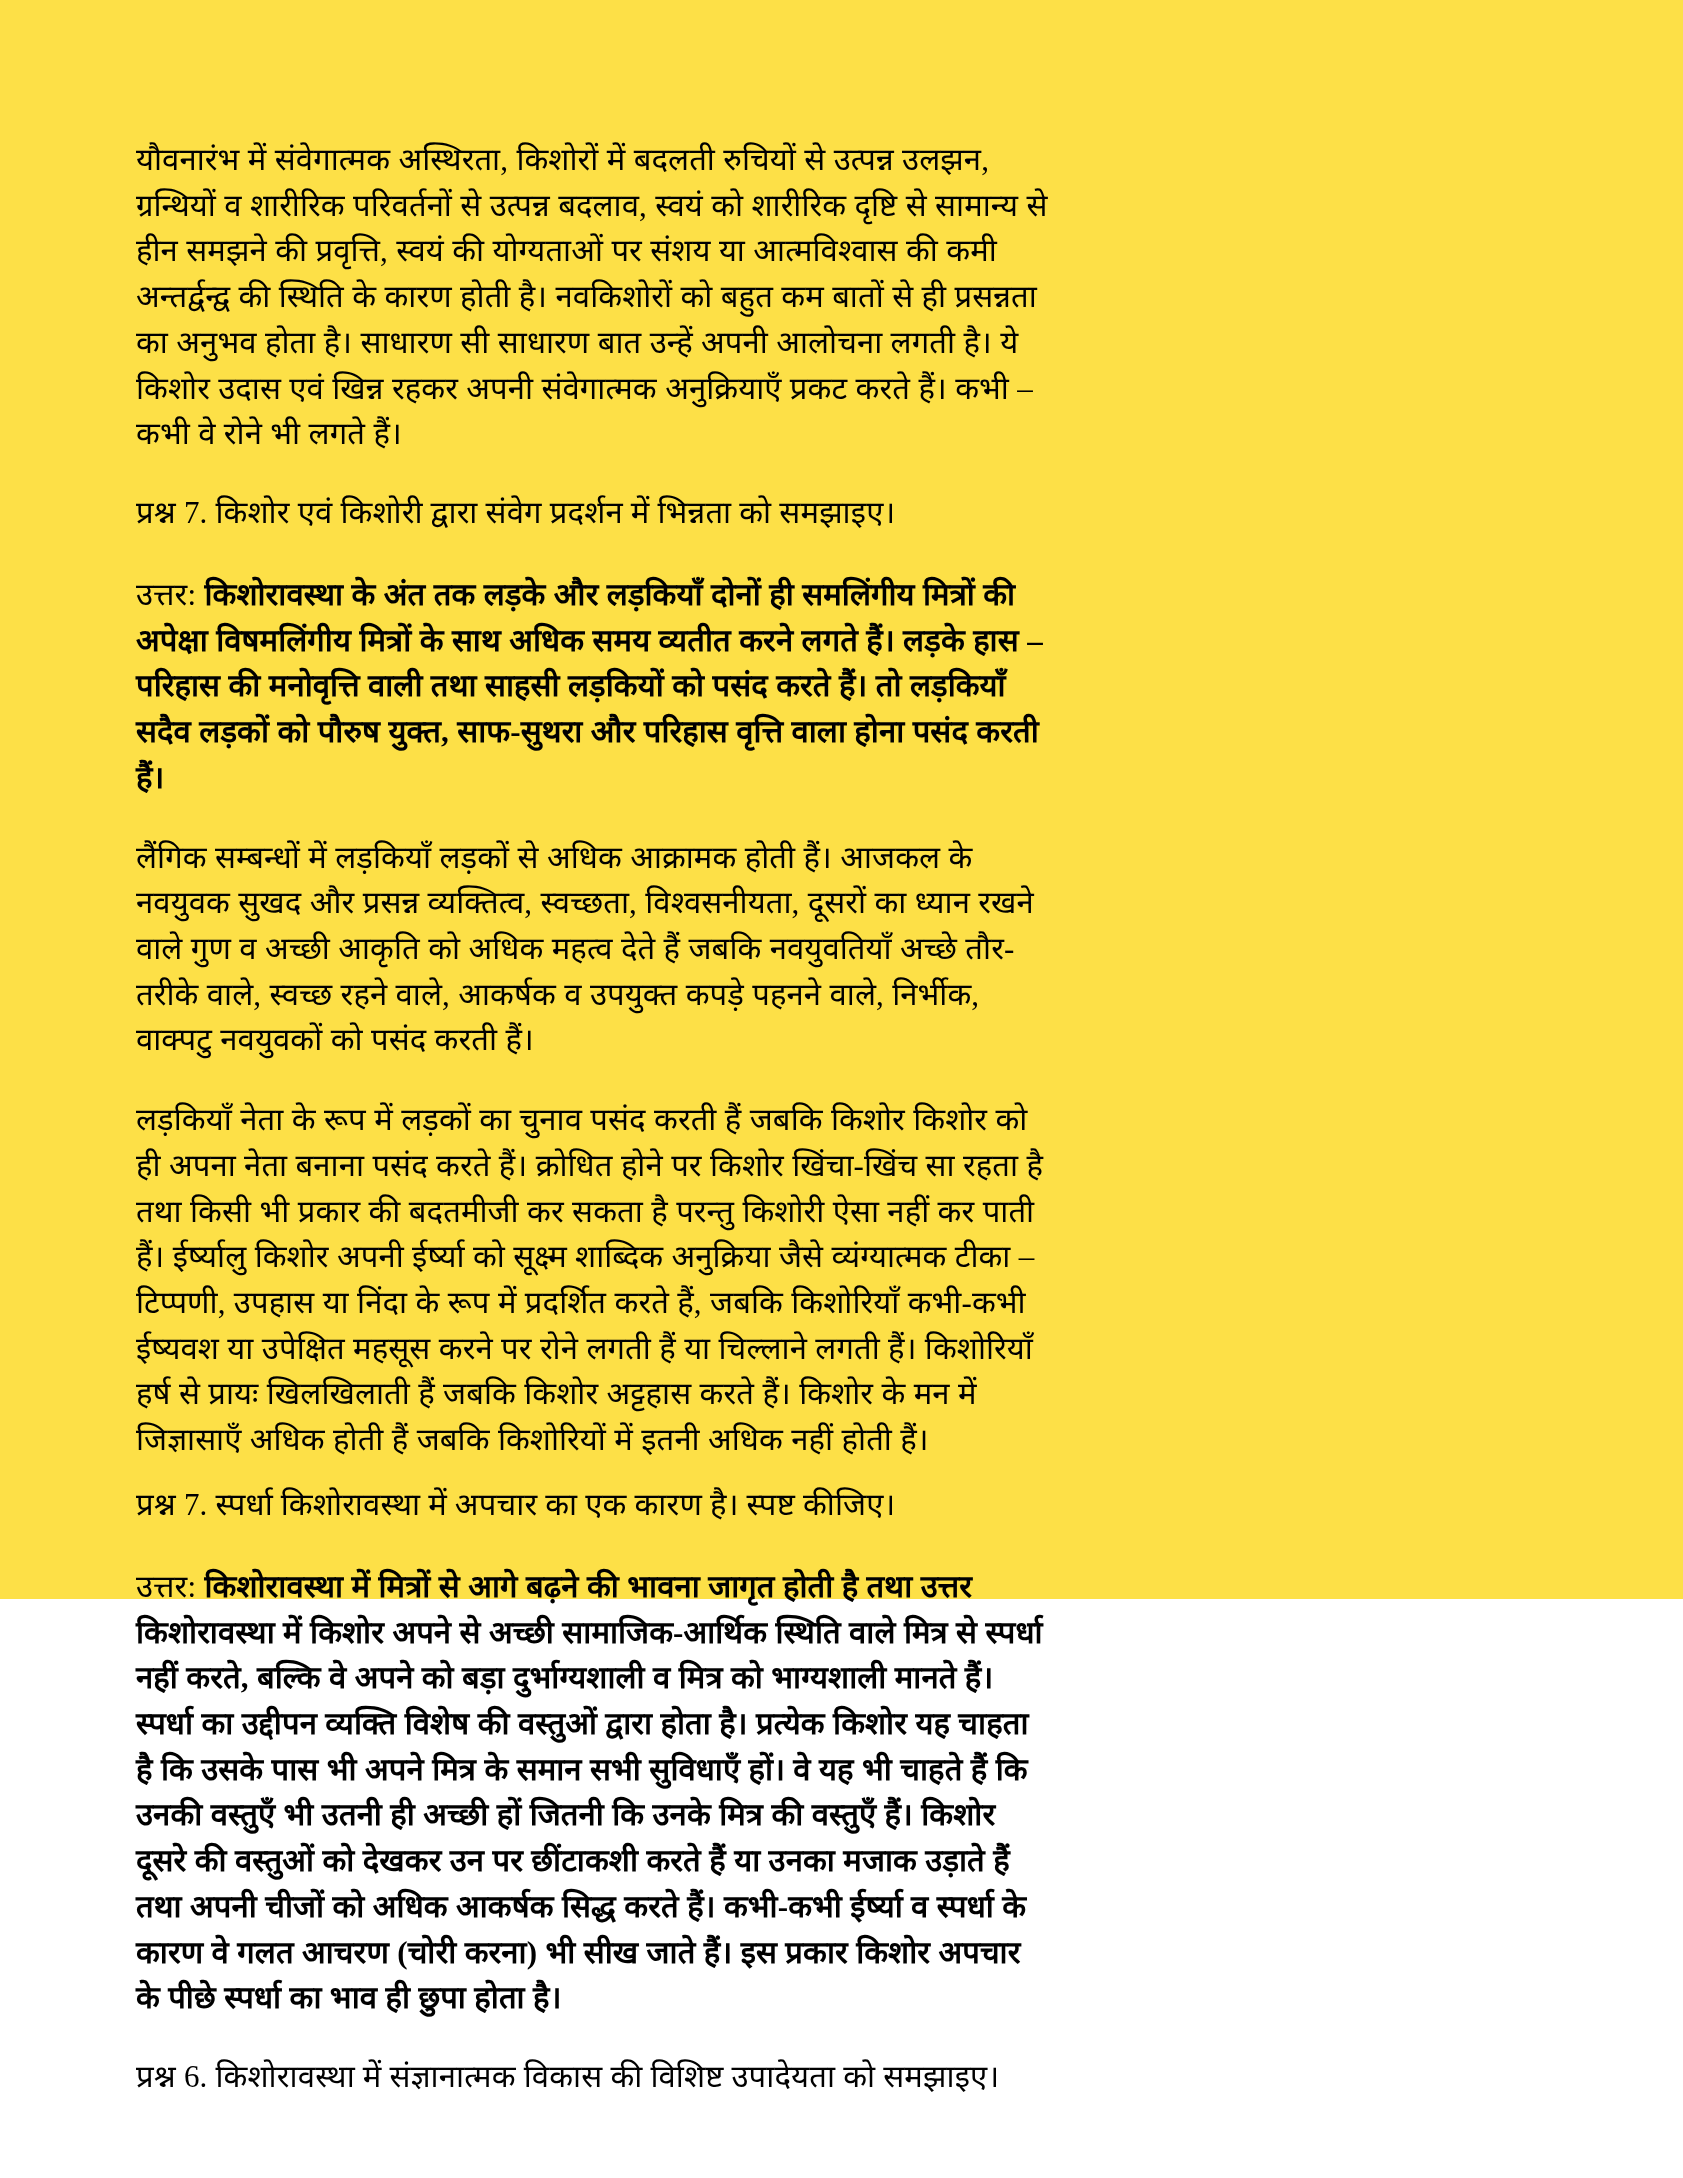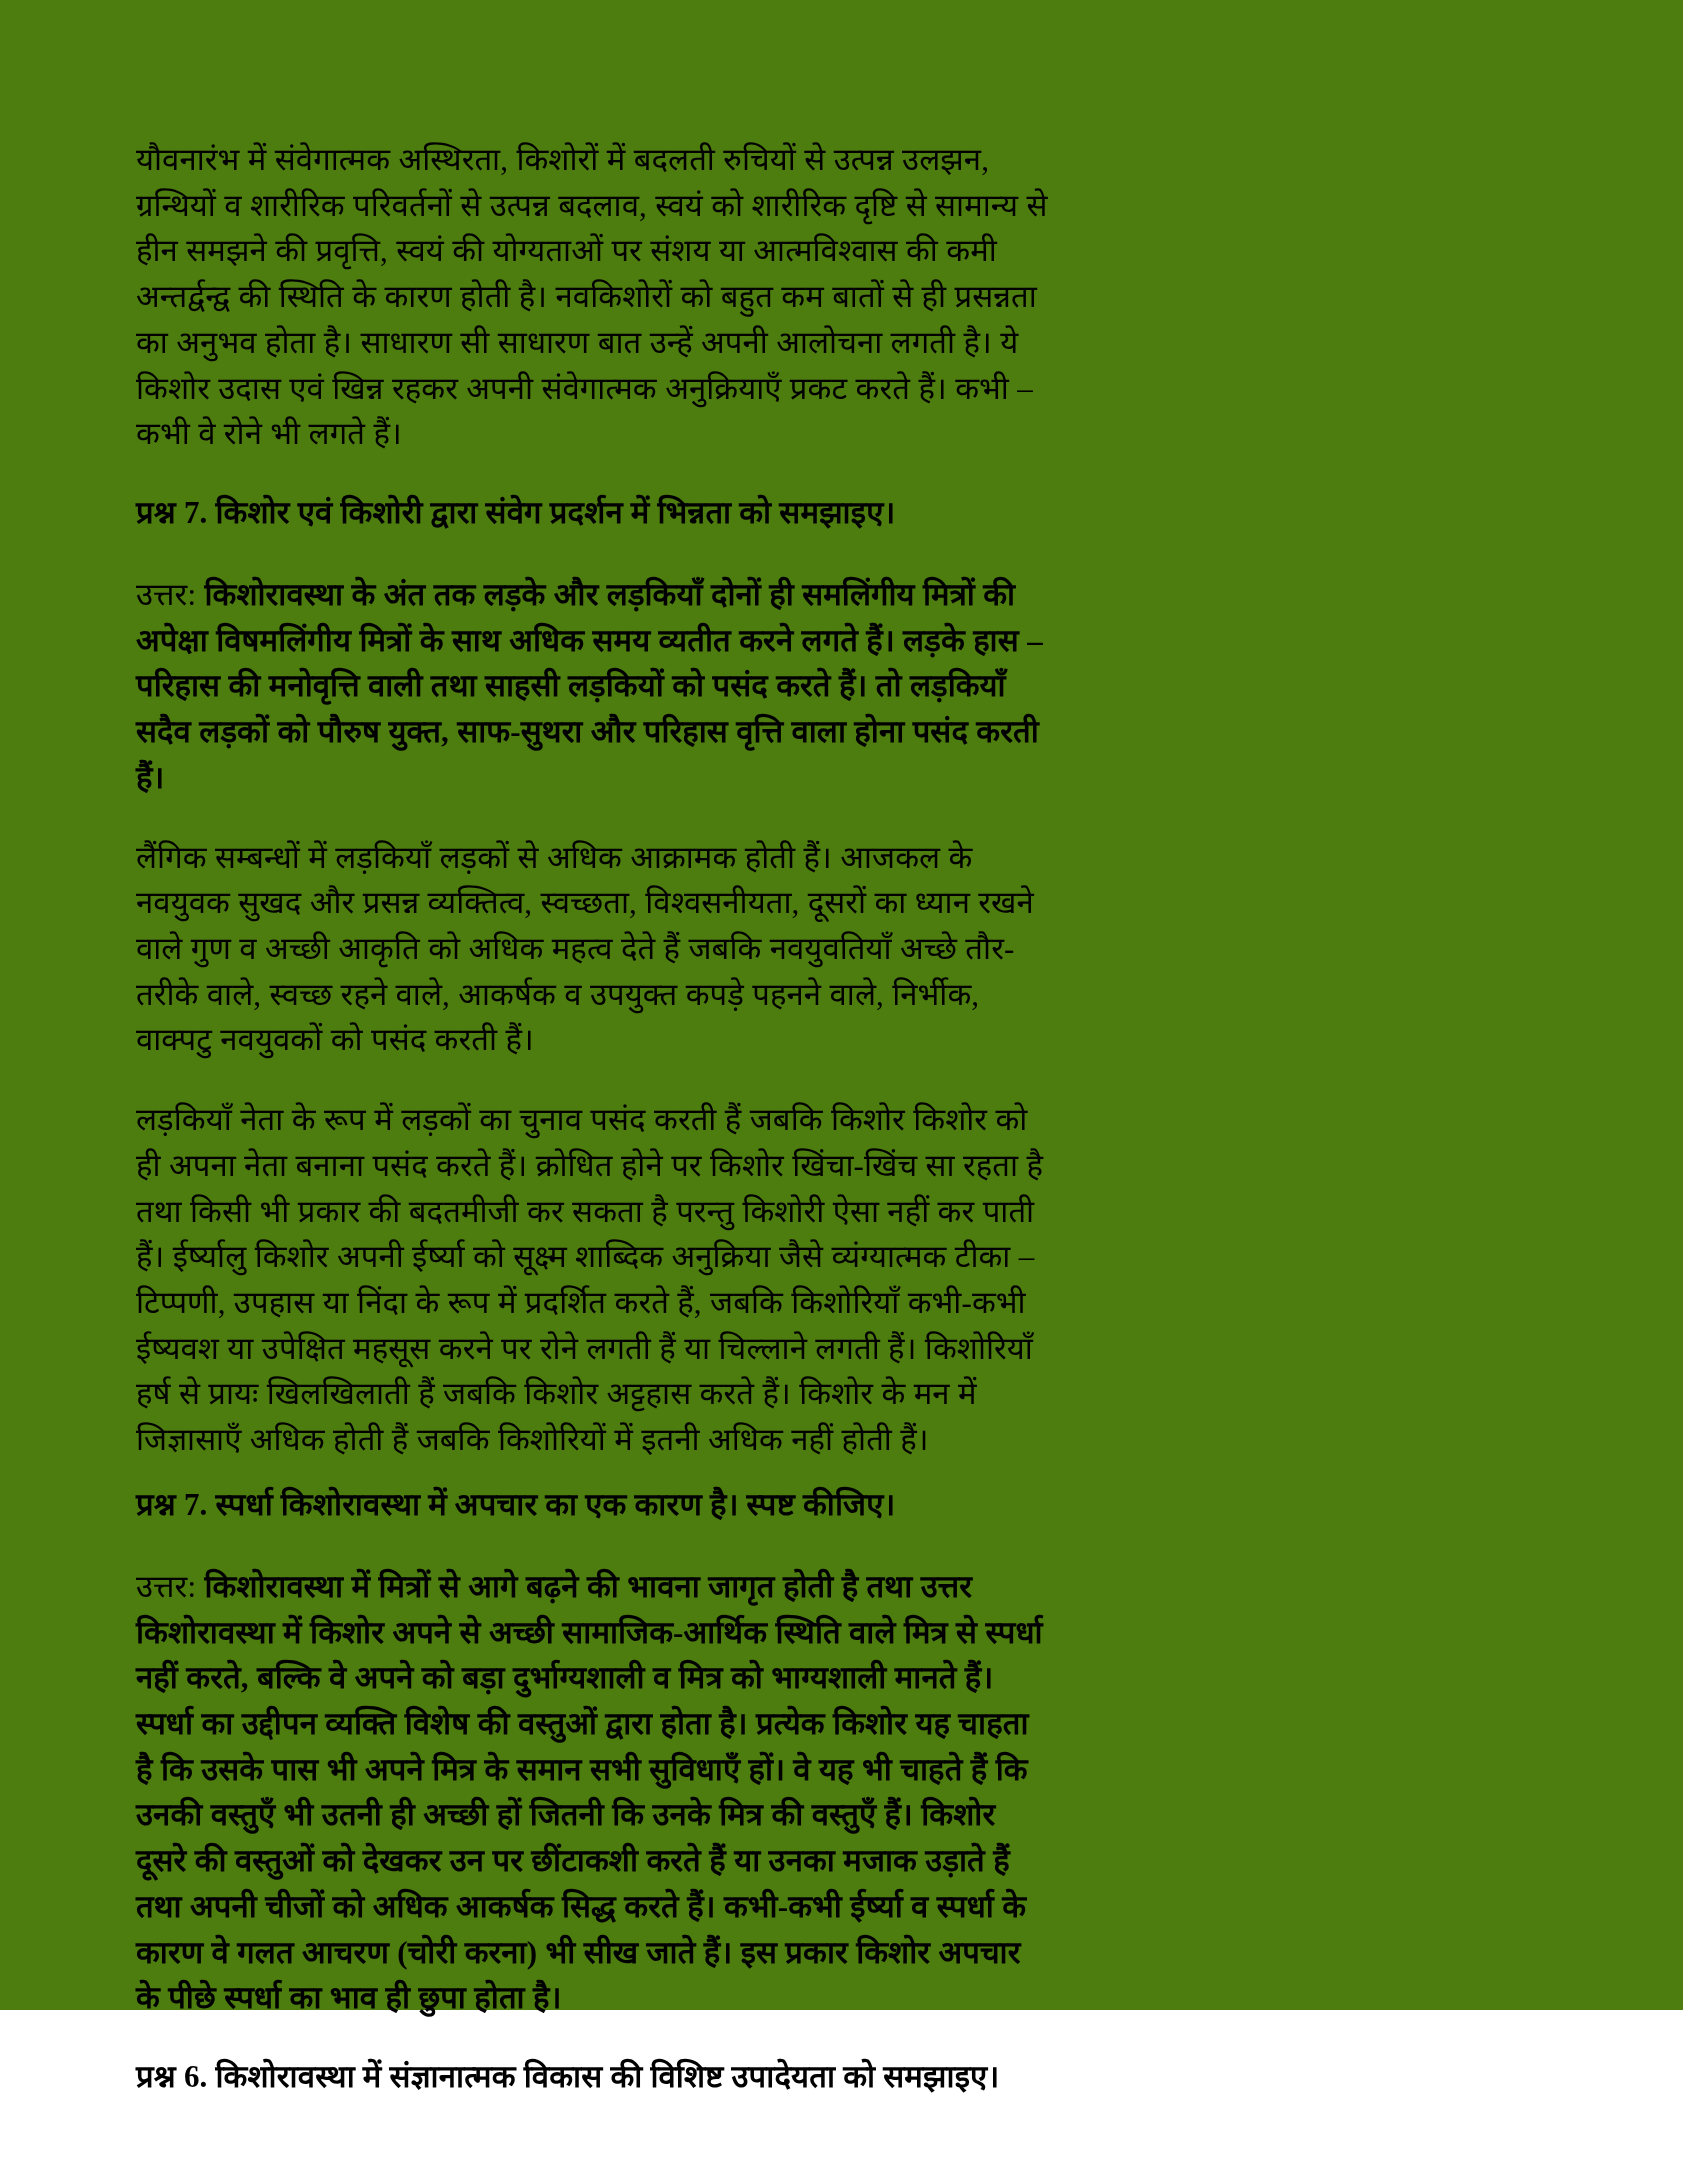--- a/index.html
+++ b/index.html
@@ -12,22 +12,22 @@
     width: 1683px;
     height: 2178px;
     font-family: "Liberation Serif", "DejaVu Serif", serif;
     color: #000000;
     -webkit-font-smoothing: antialiased;
   }
   .page {
     position: relative;
     box-sizing: border-box;
     width: 1683px;
-    height: 2010px;
-    background: #4d7c0f;
+    height: 1599px;
+    background: #fde047;
     padding: 137px 0 8px 0;
   }
   .content {
     box-sizing: border-box;
     width: 1683px;
     padding-left: 136px;
     padding-right: 634px;
   }
   .para {
     font-size: 31px;
@@ -35,21 +35,21 @@
     text-align: left;
     margin: 0 0 34px 0;
     letter-spacing: 0.1px;
     word-spacing: 0.5px;
   }
   .para:last-child { margin-bottom: 10px; }
 
   .qheading {
     font-size: 31px;
     line-height: 1.45;
-    font-weight: bold;
+    font-weight: normal;
     margin: 0 0 36px 0;
     letter-spacing: 0.2px;
   }
   .answer-label {
     font-weight: normal;
   }
   .answer-body {
     font-weight: bold;
   }
   .para.answer {

